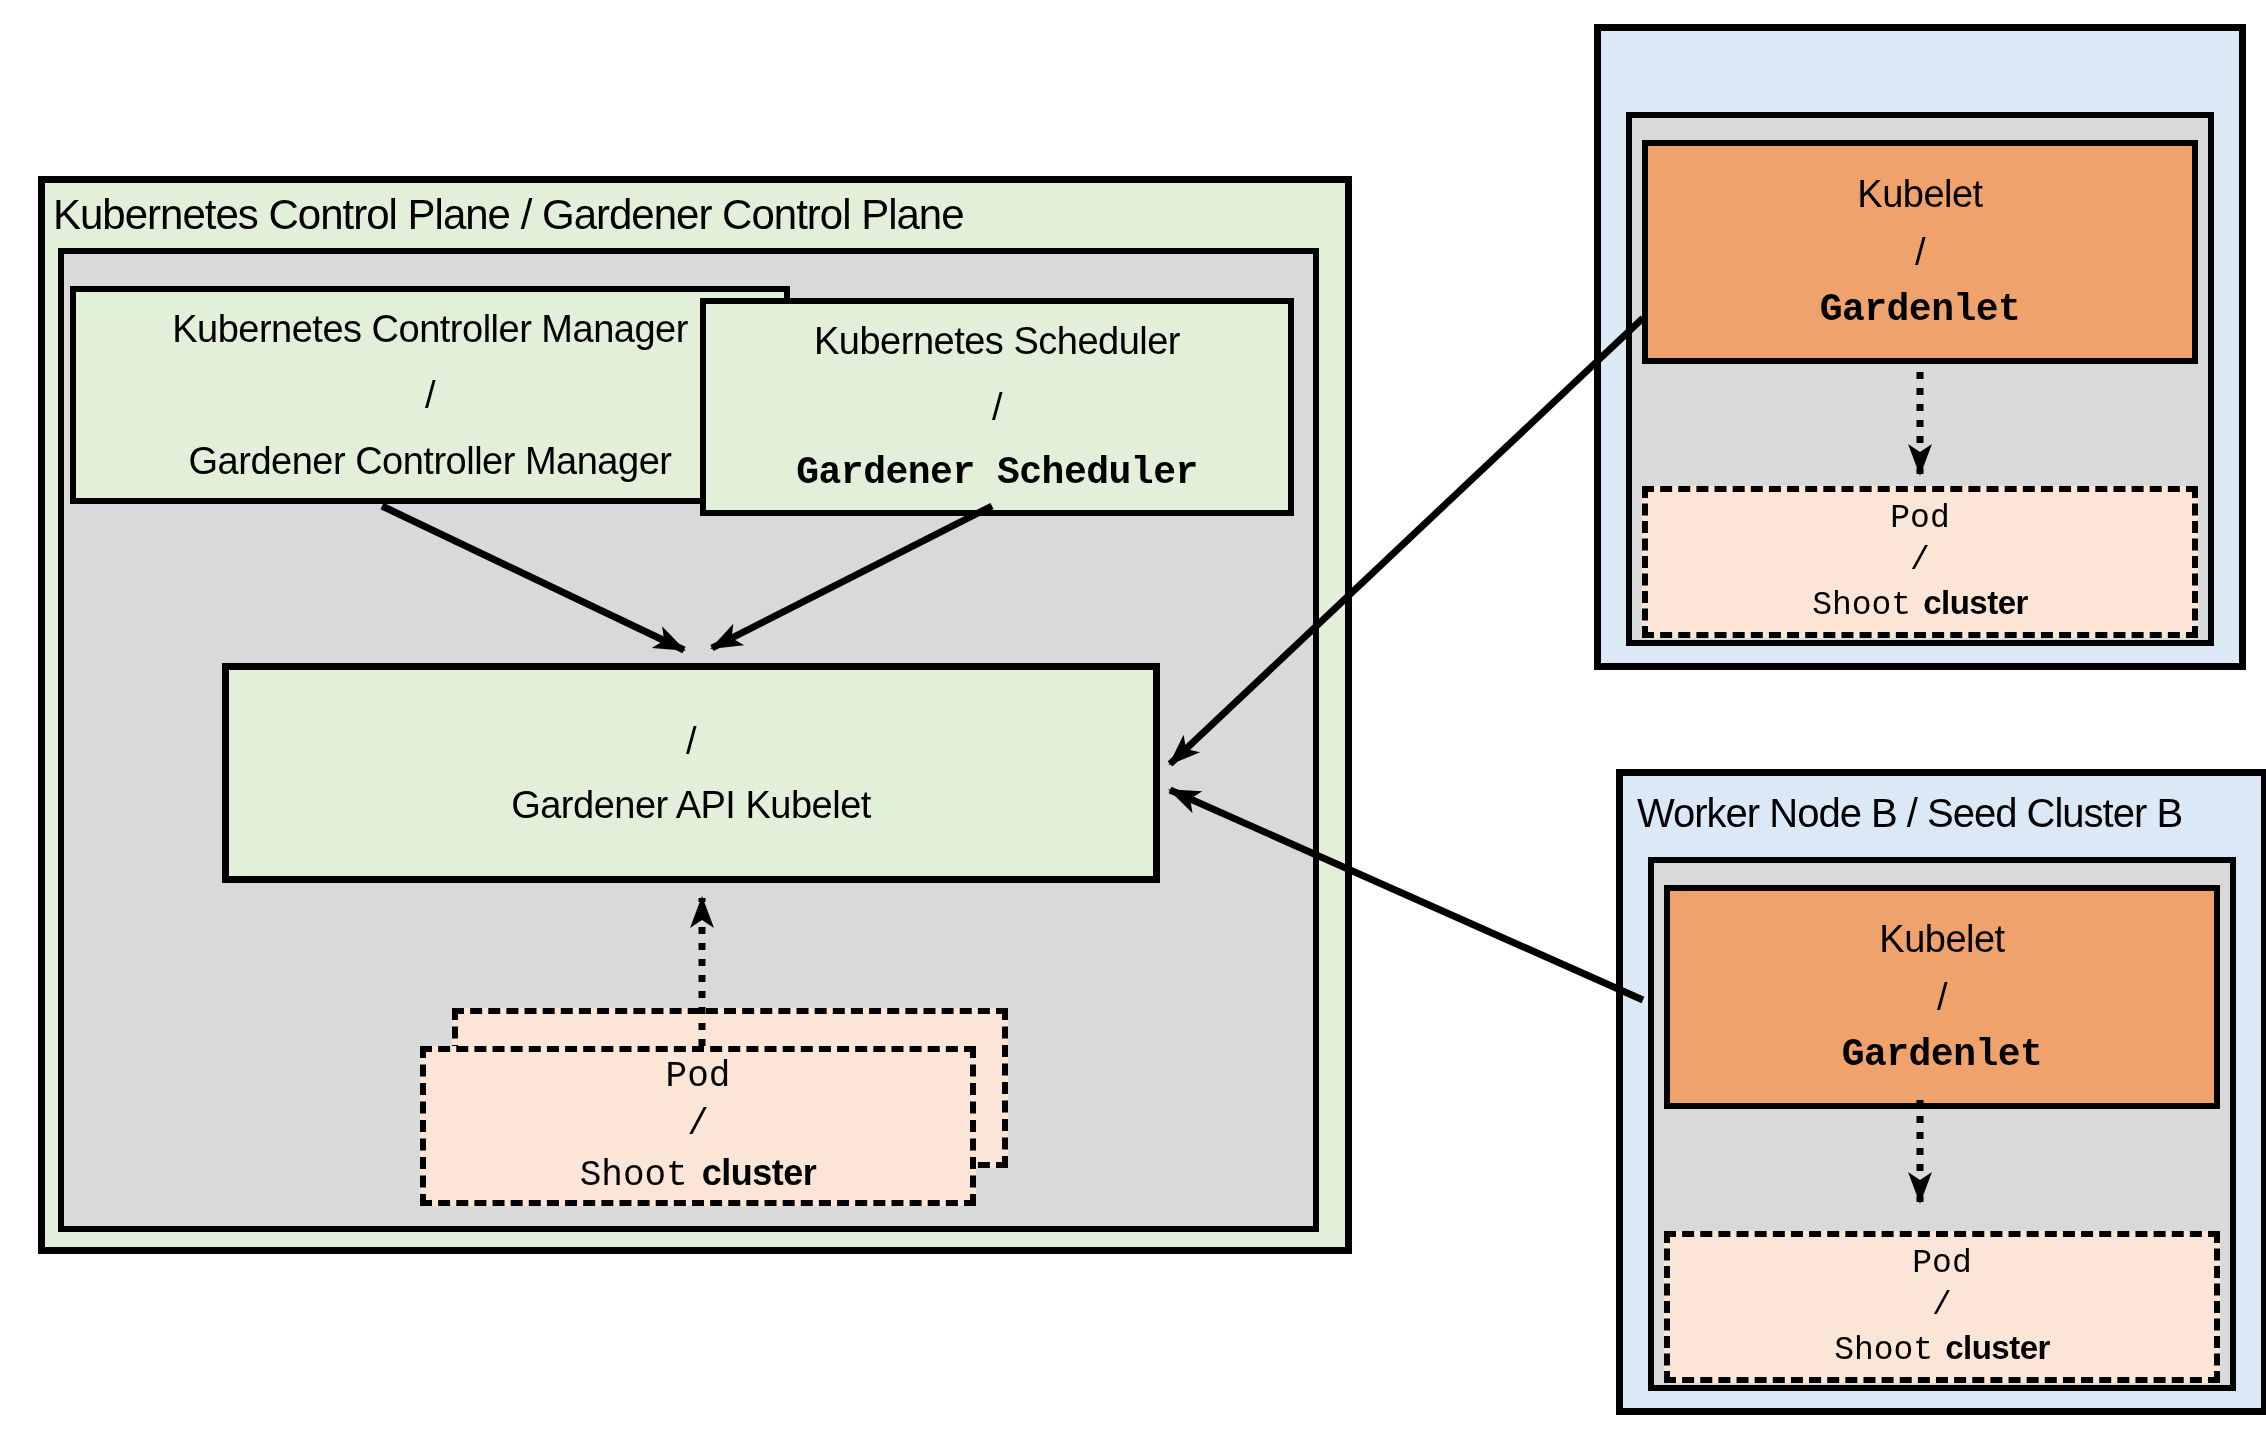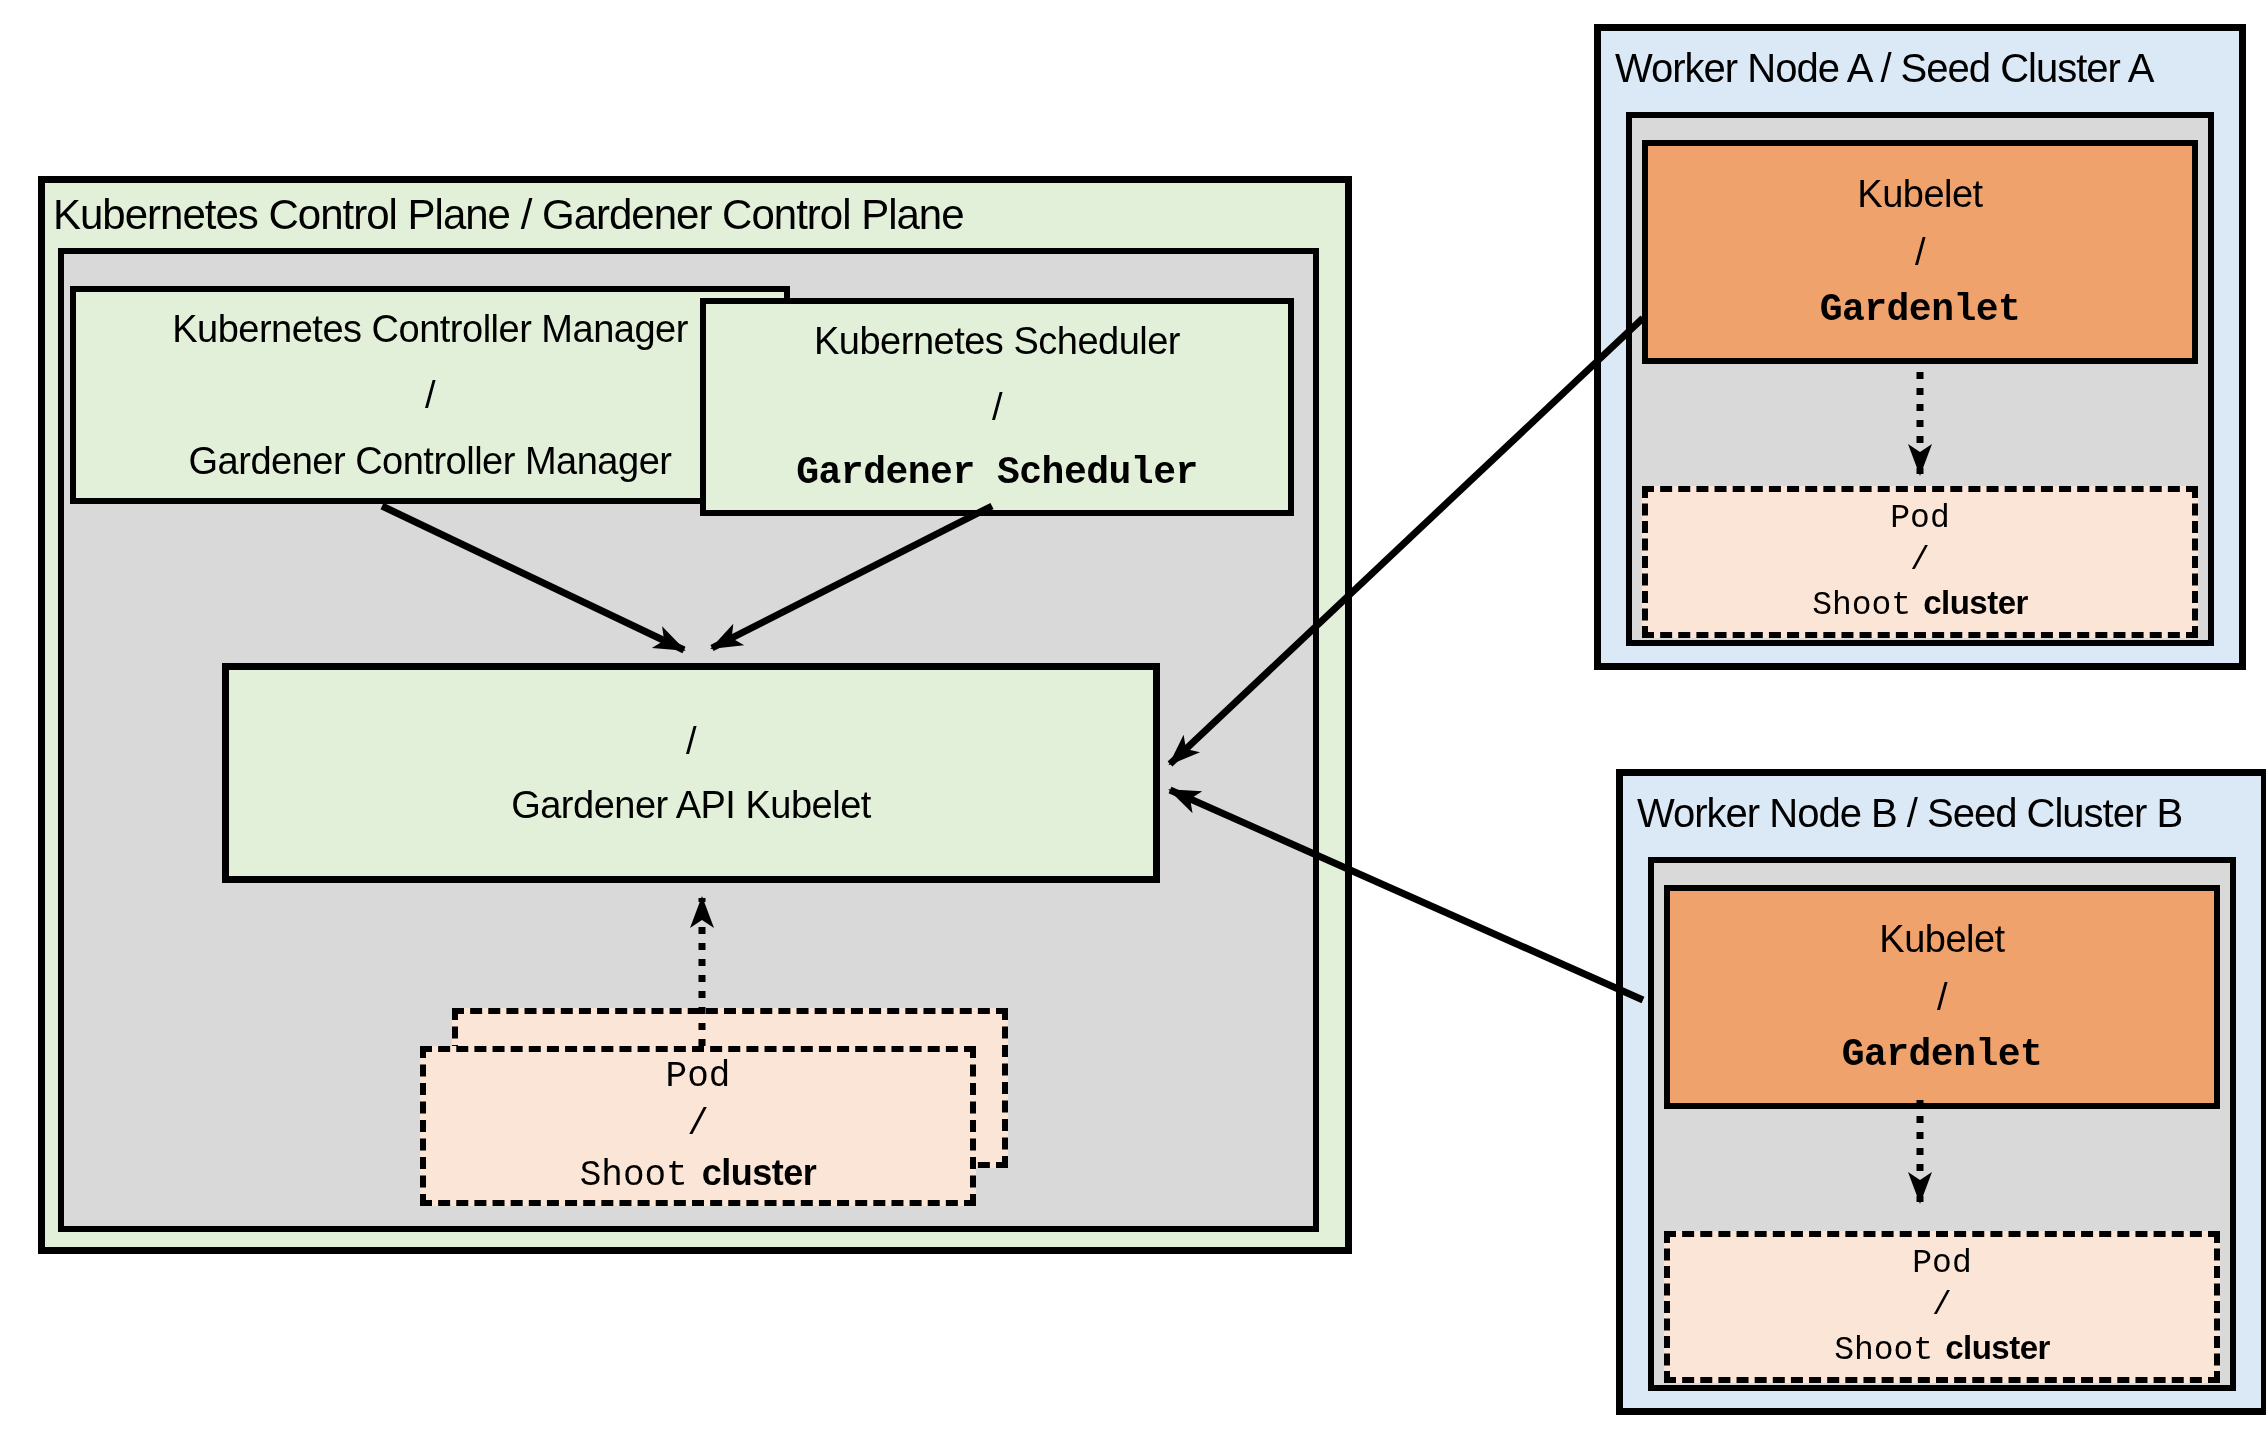--- a/index.html
+++ b/index.html
@@ -89,21 +89,20 @@
       <div class="pod-box cp-pod-front">
         <div class="m">Pod</div>
         <div class="m">/</div>
         <div class="m"><span>Shoot</span><span class="cluster-word">cluster</span></div>
       </div>
 
     </div>
   </div>
 
   <div class="box worker worker-a">
-    <div class="worker-title">Worker Node A / Seed Cluster A</div>
     <div class="inner-gray node-inner">
       <div class="comp kubelet">
         <div class="l">Kubelet</div>
         <div class="l">/</div>
         <div class="l bold">Gardenlet</div>
       </div>
       <div class="pod-box node-pod">
         <div class="m">Pod</div>
         <div class="m">/</div>
         <div class="m"><span>Shoot</span><span class="cluster-word">cluster</span></div>

